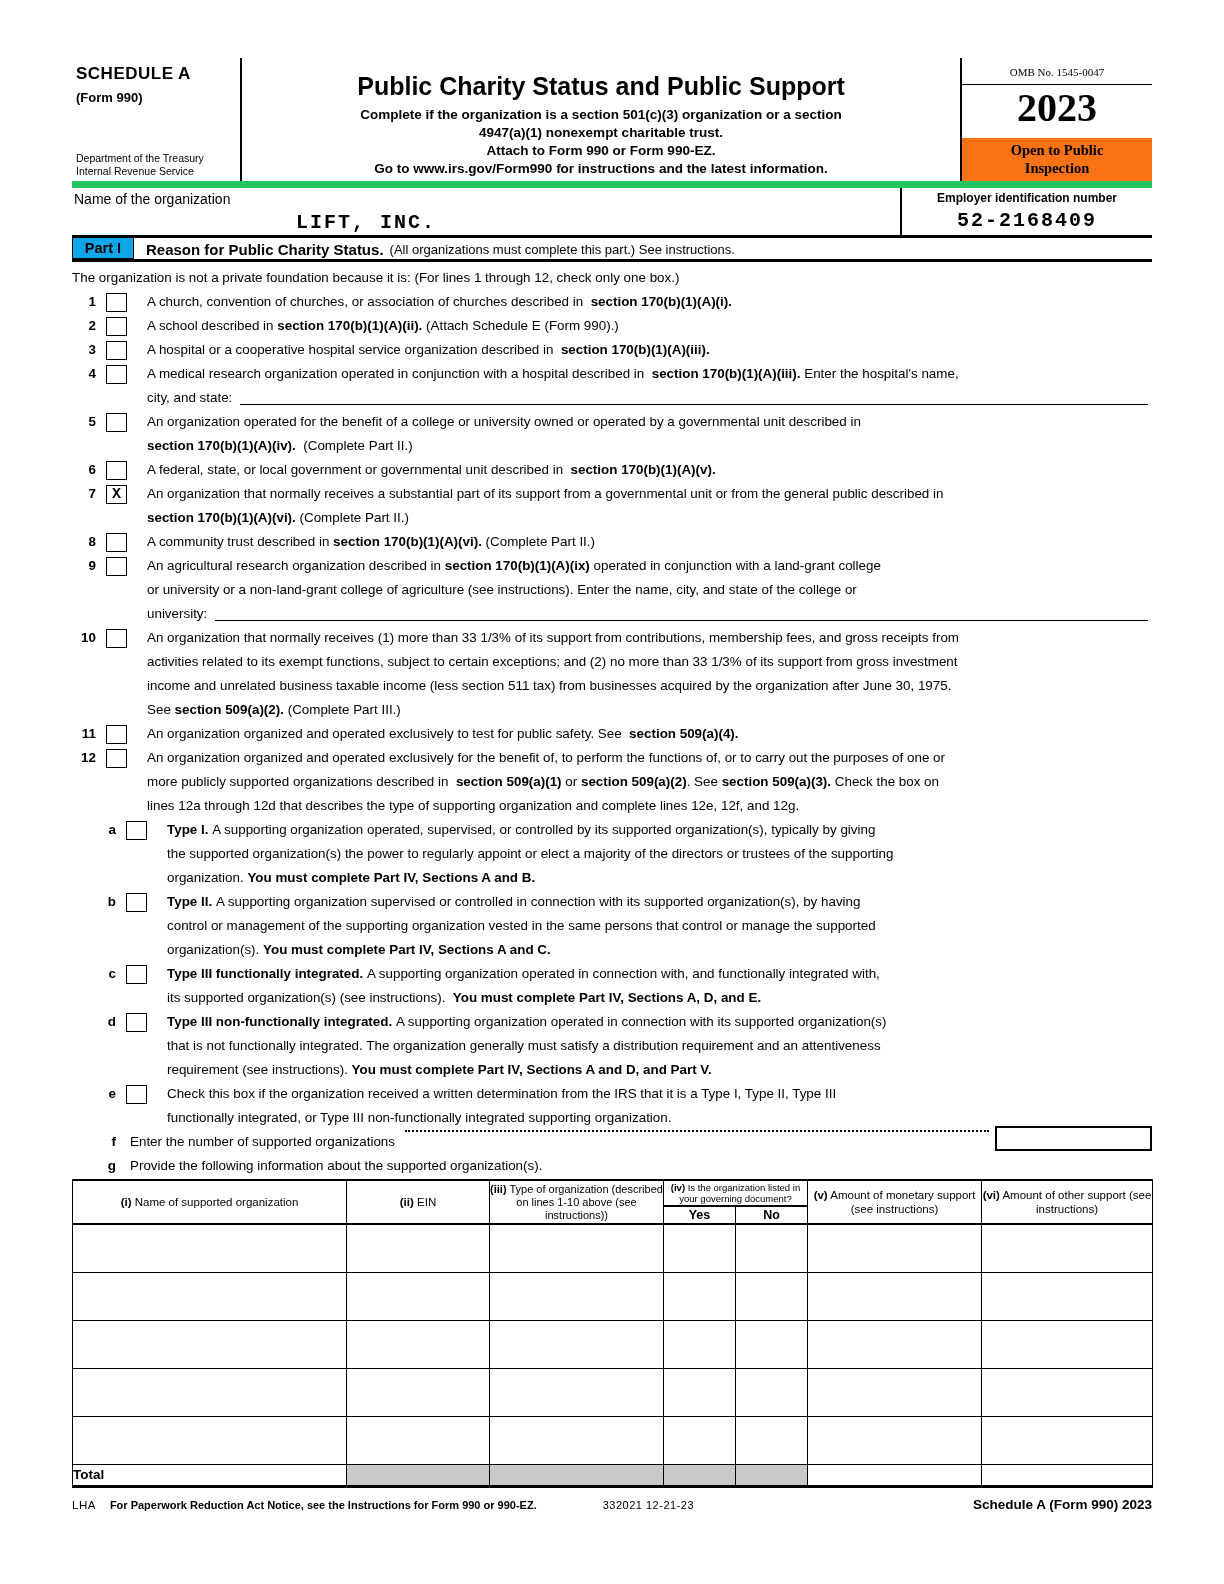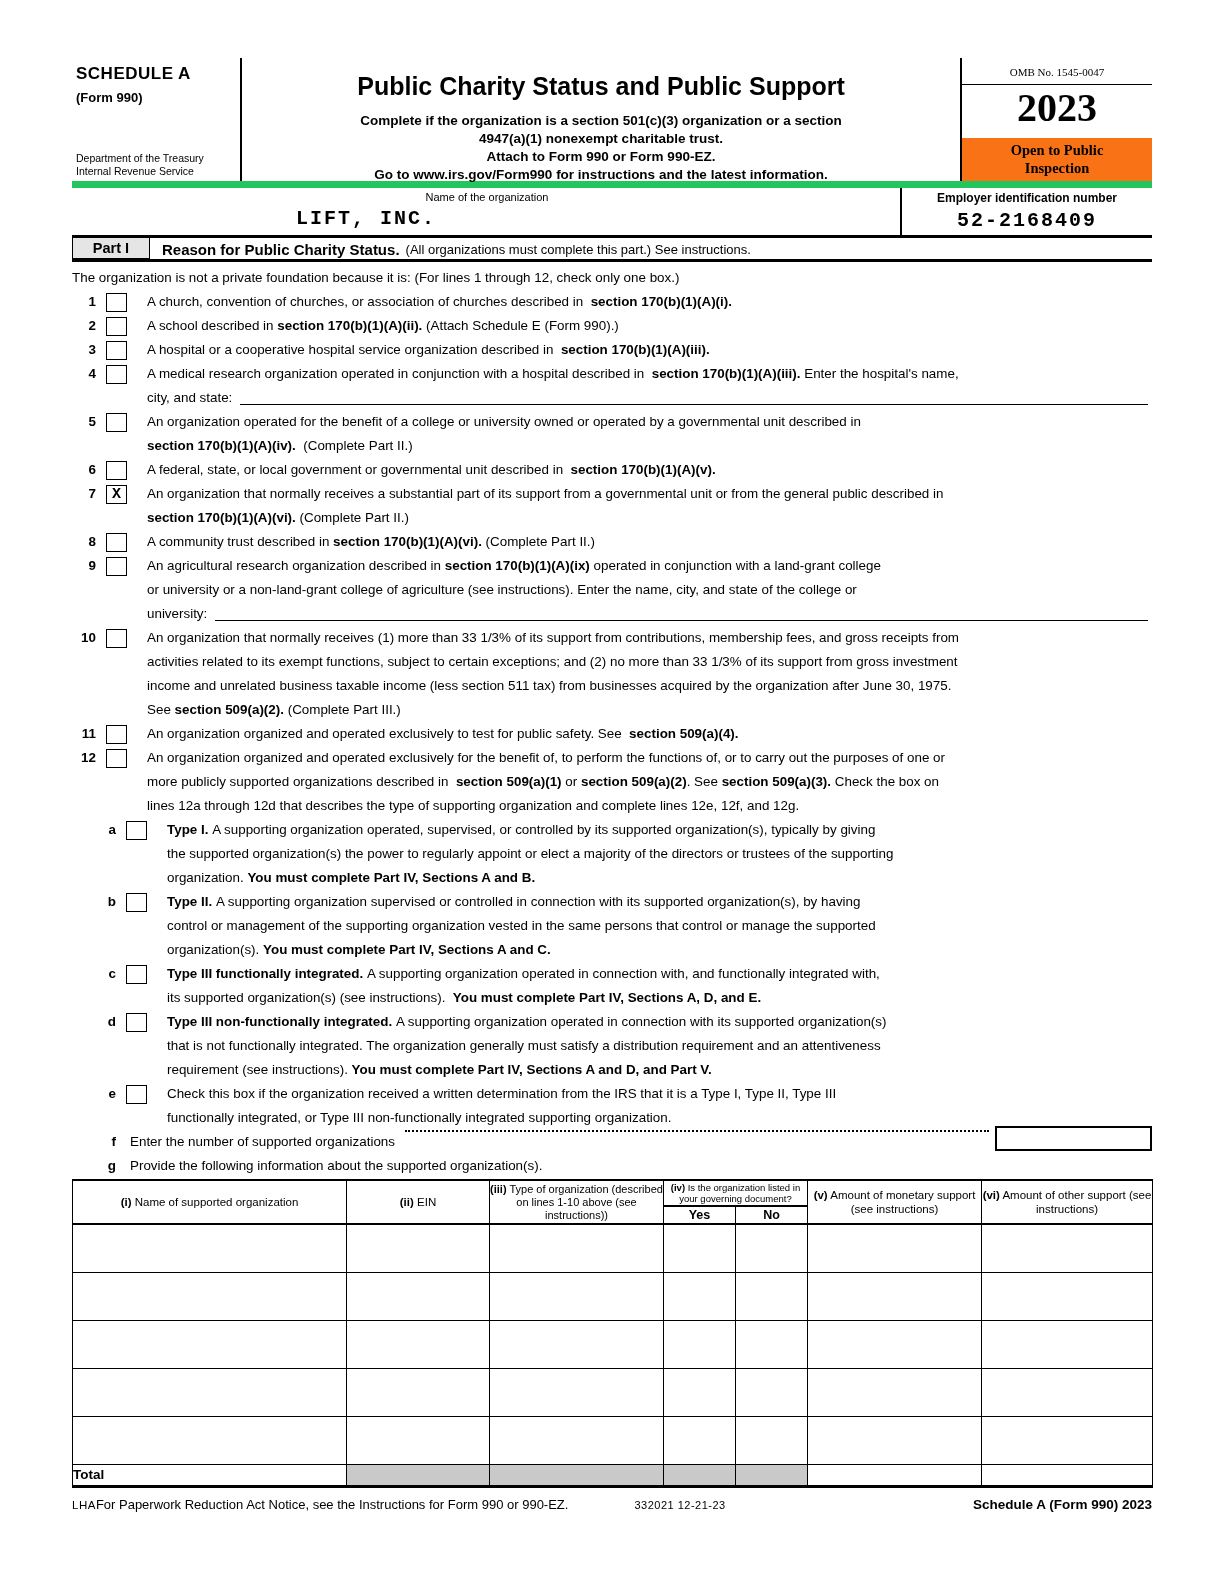--- a/index.html
+++ b/index.html
@@ -12,39 +12,39 @@
   .page { position:absolute; left:72px; top:58px; width:1080px; }
 
   
   .hdr { display:flex; border-bottom:7px solid #22c55e; height:130px; }
   .hdr-left { width:168px; display:flex; flex-direction:column; padding:6px 0 4px 4px; }
   .sched-a { font-size:17px; font-weight:bold; letter-spacing:.5px; }
   .form990 { font-size:13px; font-weight:bold; margin-top:6px; }
   .dept { margin-top:auto; font-size:10.5px; line-height:12.5px; }
   .hdr-mid { flex:1; border-left:2px solid #000; text-align:center; padding-top:14px; }
   .main-title { font-size:25px; font-weight:bold; line-height:28px; }
-  .sub { font-size:13.5px; font-weight:bold; line-height:17.5px; margin-top:12px; }
+  .sub { font-size:13.5px; font-weight:bold; line-height:17.5px; margin-top:6px; }
   .sub2 { font-size:13.5px; font-weight:bold; line-height:18px; }
   .hdr-right { width:192px; border-left:2px solid #000; display:flex; flex-direction:column;font-family:Liberation Serif, serif; }
   .omb { font-size:11px; text-align:center; padding:8px 0 6px; border-bottom:1.5px solid #000; }
   .year { font-size:40px; font-weight:bold; text-align:center; line-height:44px; padding-top:1px; }
   .open-box { margin-top:auto; background:#f97316; text-align:center; font-weight:bold; font-size:14.5px; line-height:18px; padding:3px 0 4px; }
 
   
   .name-row { display:flex; border-bottom:3.5px solid #000; height:50px; }
   .name-left { flex:1; padding:3px 0 0 2px; }
-  .name-label { font-size:11px;text-align:center; }
+  .name-label { font-size:14px; }
   .name-value { font-family:"Liberation Mono", monospace; font-size:20px; font-weight:bold; letter-spacing:2px; margin:4px 0 0 222px; }
   .name-right { width:252px; border-left:2px solid #000; text-align:center; padding-top:3px; }
   .ein-label { font-size:12px; font-weight:bold; }
   .ein-value { font-family:"Liberation Mono", monospace; font-size:20px; font-weight:bold; letter-spacing:2px; margin-top:4px; }
 
   
   .part-bar { display:flex; align-items:stretch; border-bottom:3.5px solid #000; height:24px; }
-  .part-label { width:78px; background:#e5e5e5; border:1.5px solid #000; border-top:none; font-weight:bold; font-size:14.5px; text-align:center; line-height:21px; }
+  .part-label { width:62px; background:#0ea5e9; border:1.5px solid #000; border-top:none; font-weight:bold; font-size:14.5px; text-align:center; line-height:21px; }
   .part-title { font-weight:bold; font-size:15px; margin-left:12px; line-height:23px;text-align:center; }
   .part-sub { font-size:13px; margin-left:6px; line-height:24px; }
 
   
   .intro { font-size:13.4px; line-height:24px; padding-top:4px; }
   .items { }
   .item { display:flex; align-items:flex-start; }
   .item .num { width:24px; flex:none; text-align:right; font-weight:bold; font-size:13.4px; line-height:24px; }
   .item.letter .num { width:44px; }
   .item .cb {
@@ -79,21 +79,21 @@
   table.sup thead th { border-bottom:2.5px solid #000; }
   table.sup thead tr.iv-sub th { border-bottom:2.5px solid #000; }
   table.sup tbody td { height:48px; }
   table.sup tr.total-row td { height:22px; border-bottom:none; }
   td.grey { background:#c9c9c9; }
   td.total-cell { font-weight:bold; font-size:13.5px; padding-left:2px; vertical-align:middle; }
 
   
   .footer { display:flex; align-items:baseline; margin-top:9px;text-align:right; }
   .lha { font-size:11.5px; letter-spacing:.5px; }
-  .notice { font-weight:normal; font-size:13px; }
+  .notice { font-weight:bold; font-size:11px; margin-left:14px; }
   .code { font-size:11px; margin-left:66px; letter-spacing:.5px; }
   .sched-foot { font-weight:bold; font-size:13.5px; margin-left:auto; }
 </style>
 </head>
 <body>
 
 <div class="page">
 
   <div class="hdr">
     <div class="hdr-left">

